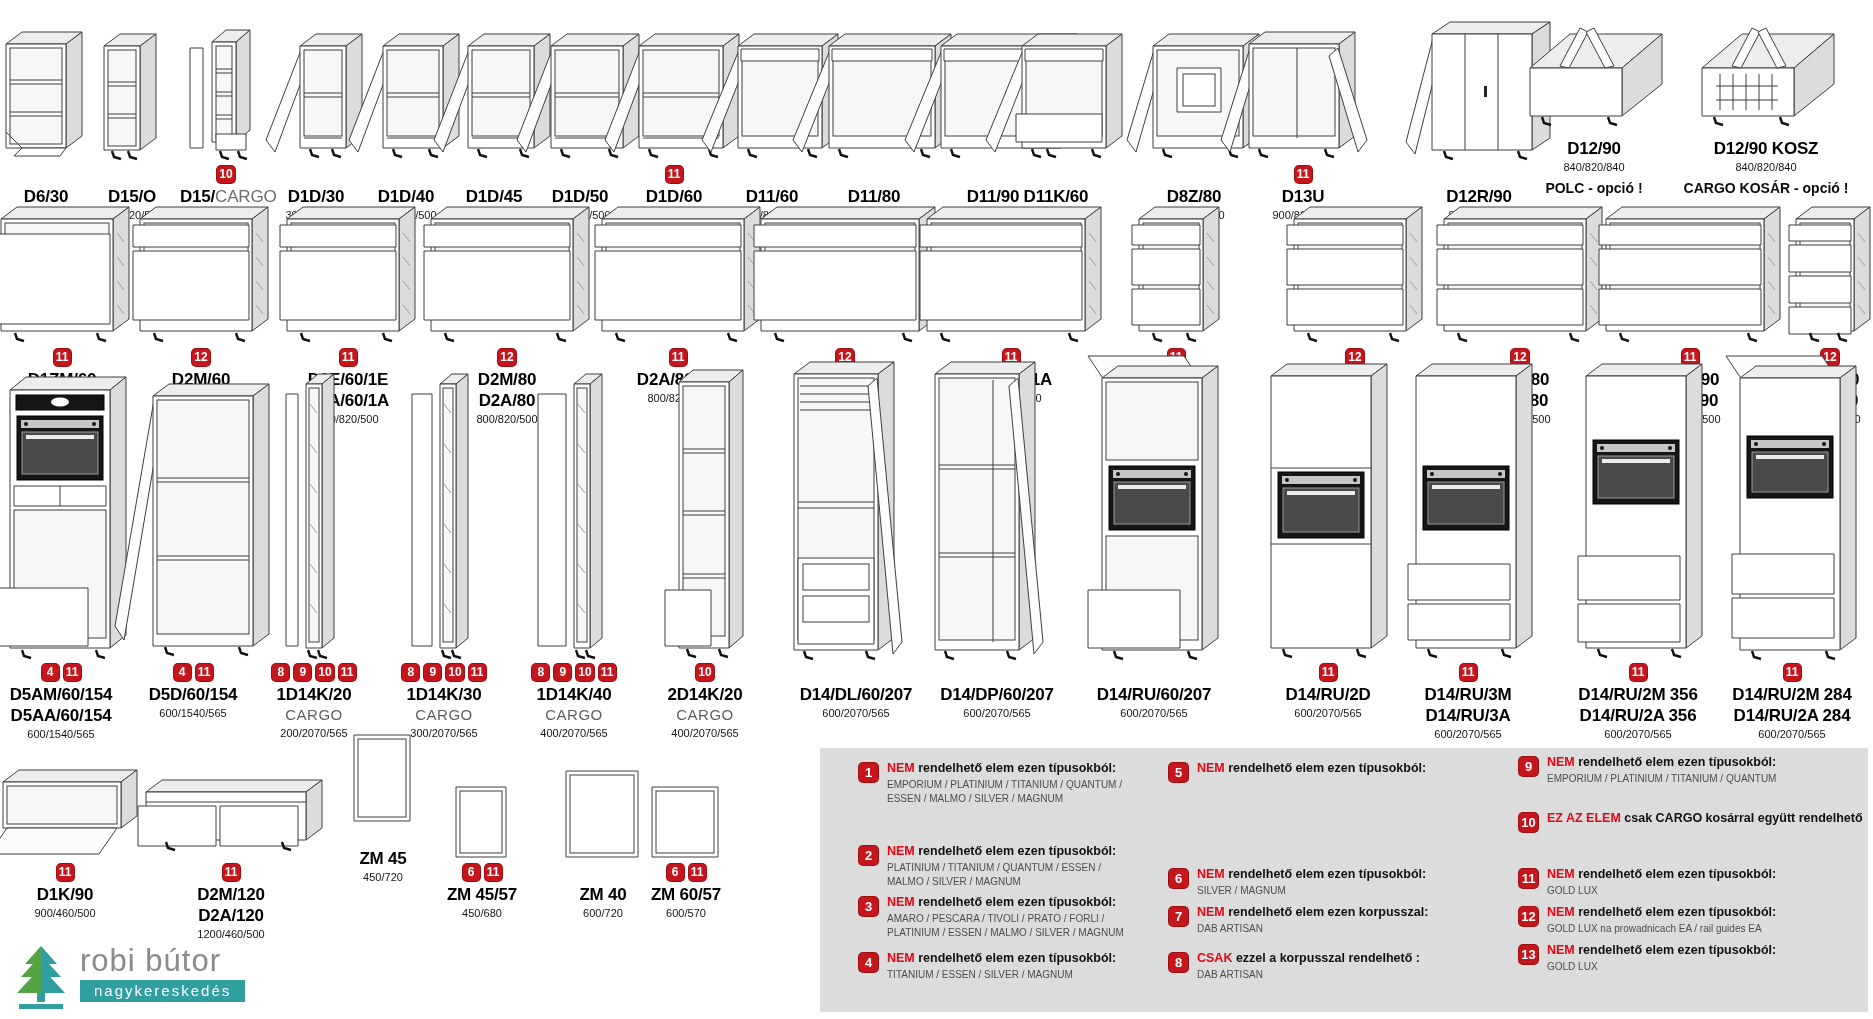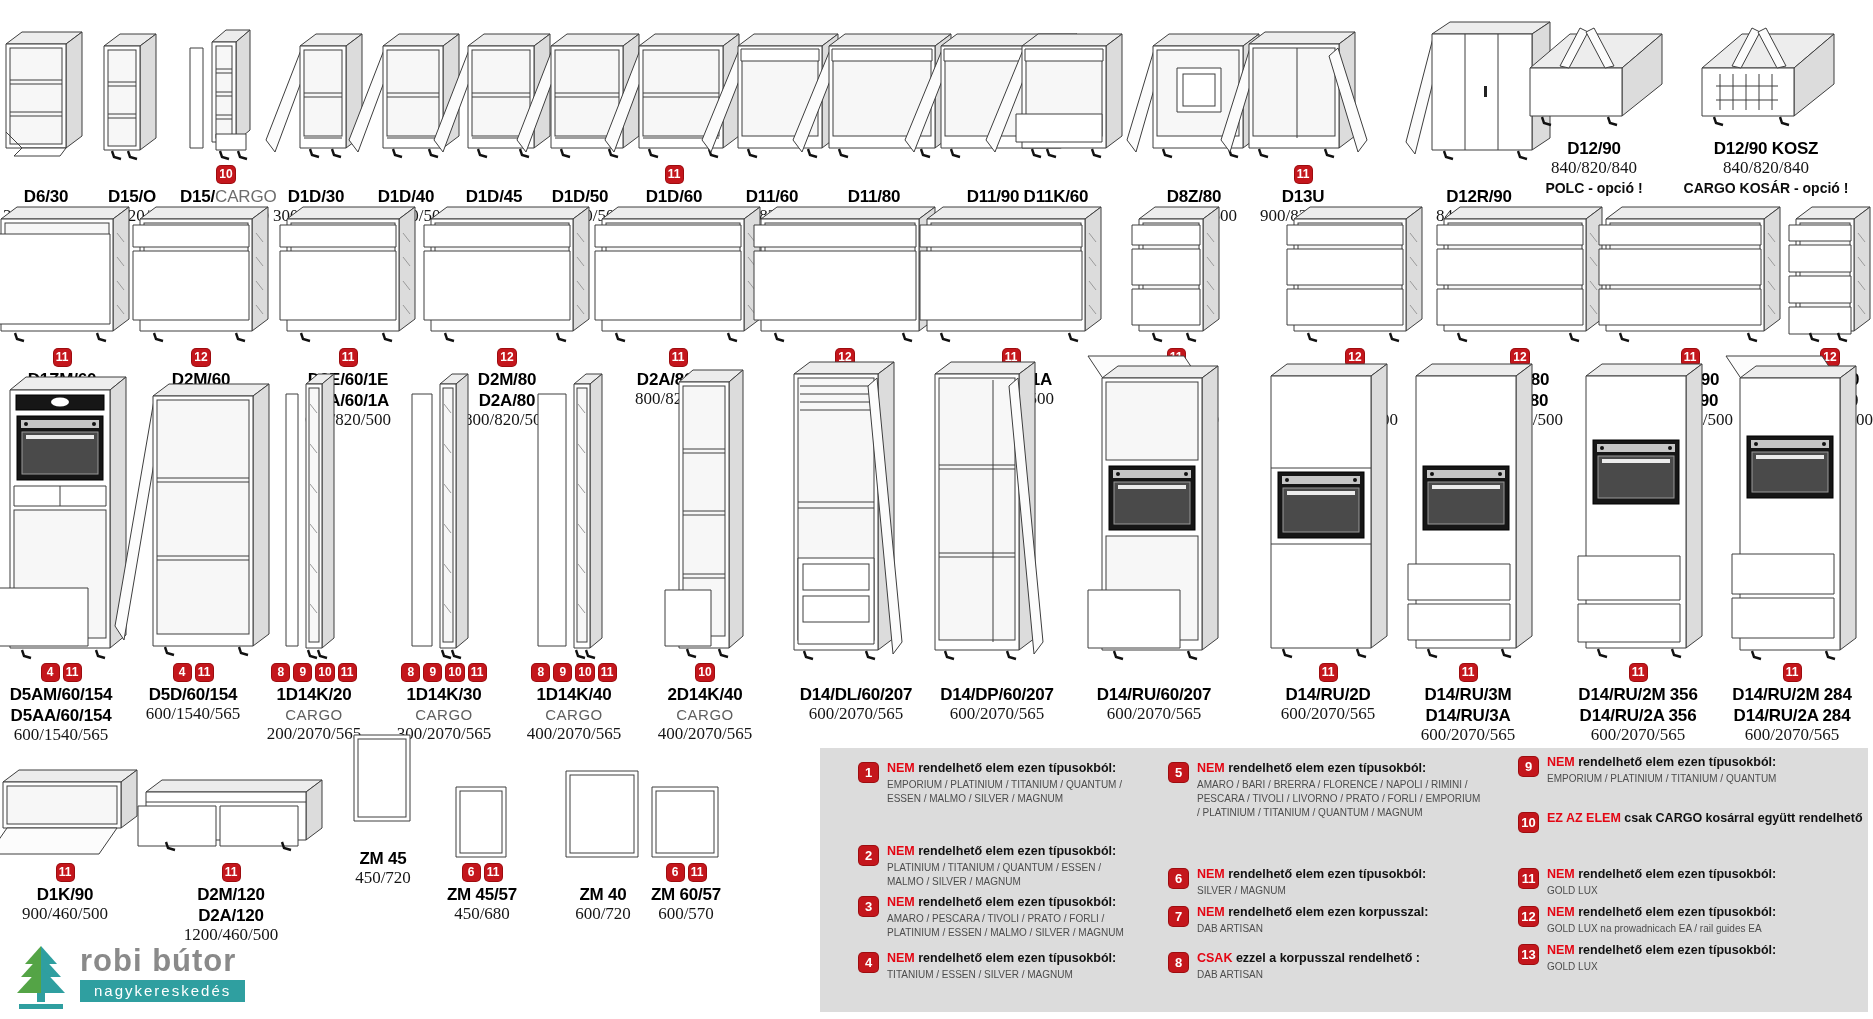--- a/index.html
+++ b/index.html
@@ -7,42 +7,42 @@
           font-family:"Liberation Sans",sans-serif;}
   .item{position:absolute;text-align:center;}
   .draw{display:flex;align-items:flex-end;justify-content:center;}
   .badges{display:flex;gap:3px;justify-content:center;align-items:center;height:24px;}
   .badge{display:inline-flex;align-items:center;justify-content:center;min-width:19px;height:19px;
          padding:0 2px;border-radius:5px;background:var(--badge-red,#c4161c);color:#fff;
          font-size:12px;font-weight:700;border:1px solid rgba(110,0,0,.45);box-sizing:border-box;}
   .code{font-size:17px;font-weight:700;color:#000;line-height:21px;white-space:nowrap;letter-spacing:-.2px;}
   .codelight{font-weight:400;color:#6d6d6d;}
   .sub{font-size:15px;color:#5f5f5f;line-height:20px;letter-spacing:.5px;}
-  .dims{font-size:17px;color:#141414;line-height:17px;white-space:nowrap;font-family:Liberation Serif, serif;}
+  .dims{font-size:11px;color:#141414;line-height:17px;white-space:nowrap;}
   .extra{font-size:14px;font-weight:700;color:#0d0d0d;line-height:18px;margin-top:3px;white-space:nowrap;}
   svg{overflow:visible;display:block;}
   .ffront{fill:#fff;stroke:#3e3e3e;stroke-width:1;stroke-linejoin:round;}
   .ftop{fill:#ededed;stroke:#3e3e3e;stroke-width:1;stroke-linejoin:round;}
   .fside{fill:#dcdcdc;stroke:#3e3e3e;stroke-width:1;stroke-linejoin:round;}
   .open{fill:#f7f7f7;stroke:#3e3e3e;stroke-width:1;}
   .door{fill:#fcfcfc;stroke:#3e3e3e;stroke-width:1;stroke-linejoin:round;}
   .ln,.lnr{stroke:#3e3e3e;stroke-width:1;fill:none;}
   .hl{stroke:#9a9a9a;stroke-width:1;}
   .dark{fill:#161616;stroke:#000;stroke-width:1;}
   #legendbox{position:absolute;left:820px;top:748px;width:1048px;height:264px;background:var(--legend-bg,#dcdcdc);}
   .note{position:absolute;}
   .nbadge{position:absolute;left:0;top:0;width:21px;height:21px;border-radius:5px;background:var(--badge-red,#c4161c);
           color:#fff;font-weight:700;font-size:13px;display:flex;align-items:center;justify-content:center;
           border:1px solid rgba(110,0,0,.45);box-sizing:border-box;}
   .ntext{position:absolute;left:29px;top:-1px;text-align:left;}
   .nhead{font-size:12.5px;font-weight:700;color:#101010;line-height:15px;}
   .nlead{color:var(--note-red,#e30613);}
   .nbody{font-size:10px;color:#4d4d4d;line-height:14px;margin-top:2px;}
   #logo{position:absolute;left:12px;top:944px;display:flex;align-items:flex-start;gap:10px;}
-  .logotext .name{font-size:31px;color:#8a8a8a;font-weight:700;line-height:34px;letter-spacing:1px;}
+  .logotext .name{font-size:31px;color:#8a8a8a;font-weight:400;line-height:34px;letter-spacing:1px;}
   .logotext .tag{margin-top:2px;background:var(--teal,#2f9fa0);color:#fff;font-size:15px;
                  letter-spacing:2px;padding:2px 14px 3px;display:inline-block;}
 </style>
 </head>
 <body>
 
 <div id="canvas">
   <div id="legendbox"></div>
   <div id="items">
       <div class="item" style="left: 0px; top: 20px; width: 92px;">
@@ -811,21 +811,21 @@
             <line class="ln" x1="20" y1="204" x2="62" y2="204"></line>
             <line class="ln" x1="20" y1="208" x2="62" y2="208"></line>
             <rect class="ffront" x="2" y="220" width="46" height="56"></rect>
             <path d="M24 279 l2 6 l7 2" stroke="#111" stroke-width="2.4" fill="none"></path>
             <path d="M56 279 l2 6 l7 2" stroke="#111" stroke-width="2.4" fill="none"></path>
           </svg>
         </div>
         <div class="badges">
           <span class="badge">10</span>
         </div>
-        <div class="code">2D14K/40</div>
+        <div class="code">2D14K/20</div>
         <div class="sub">CARGO</div>
         <div class="dims">400/2070/565</div>
       </div>
       <div class="item" style="left: 793px; top: 360px; width: 126px;">
         <div class="draw" style="height:300px">
           <svg width="132" height="298" viewBox="0 0 132 298">
             <polygon class="ftop" points="4,12 20,0 104,0 88,12"></polygon>
             <polygon class="fside" points="88,12 104,0 104,276 88,288"></polygon>
             <rect class="ffront" x="4" y="12" width="84" height="276"></rect>
             <rect class="open" x="8" y="16" width="76" height="262"></rect>
@@ -1109,21 +1109,20 @@
         <span class="nbadge">4</span>
         <div class="ntext" style="width:250px">
           <div class="nhead"><span class="nlead">NEM</span> rendelhető elem ezen típusokból:</div>
           <div class="nbody">TITANIUM / ESSEN / SILVER / MAGNUM</div>
         </div>
       </div>
       <div class="note" style="left: 1168px; top: 762px;">
         <span class="nbadge">5</span>
         <div class="ntext" style="width:285px">
           <div class="nhead"><span class="nlead">NEM</span> rendelhető elem ezen típusokból:</div>
-          <div class="nbody">AMARO / BARI / BRERRA / FLORENCE / NAPOLI / RIMINI / PESCARA / TIVOLI / LIVORNO / PRATO / FORLI / EMPORIUM / PLATINIUM / TITANIUM / QUANTUM / MAGNUM</div>
         </div>
       </div>
       <div class="note" style="left: 1168px; top: 868px;">
         <span class="nbadge">6</span>
         <div class="ntext" style="width:285px">
           <div class="nhead"><span class="nlead">NEM</span> rendelhető elem ezen típusokból:</div>
           <div class="nbody">SILVER / MAGNUM</div>
         </div>
       </div>
       <div class="note" style="left: 1168px; top: 906px;">

